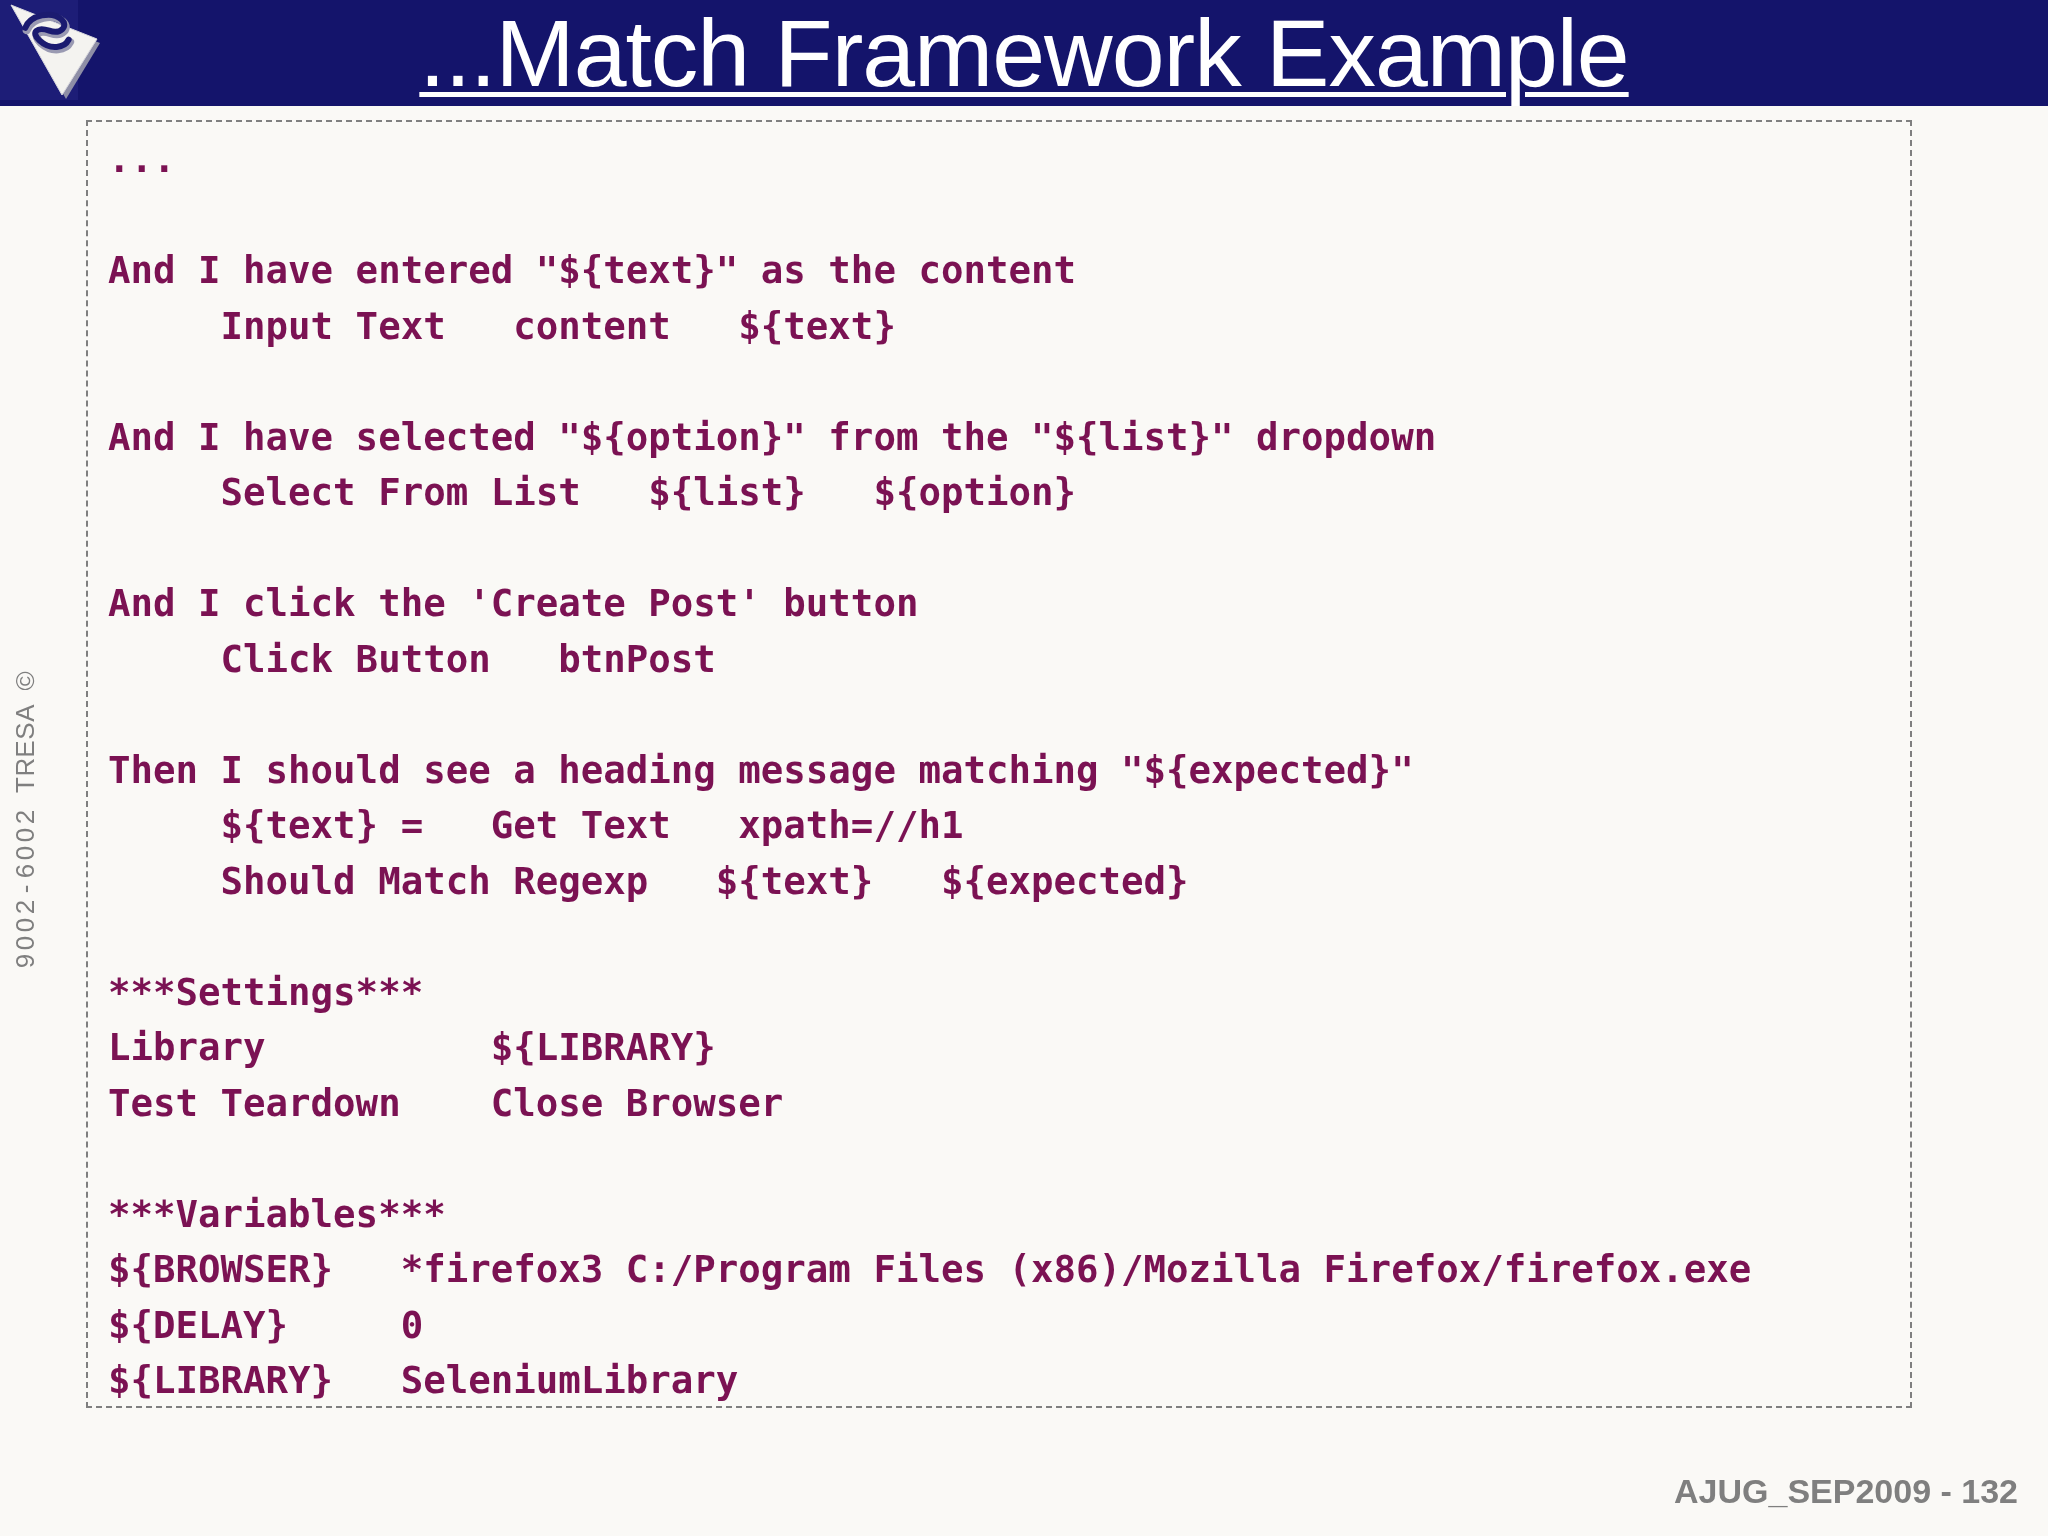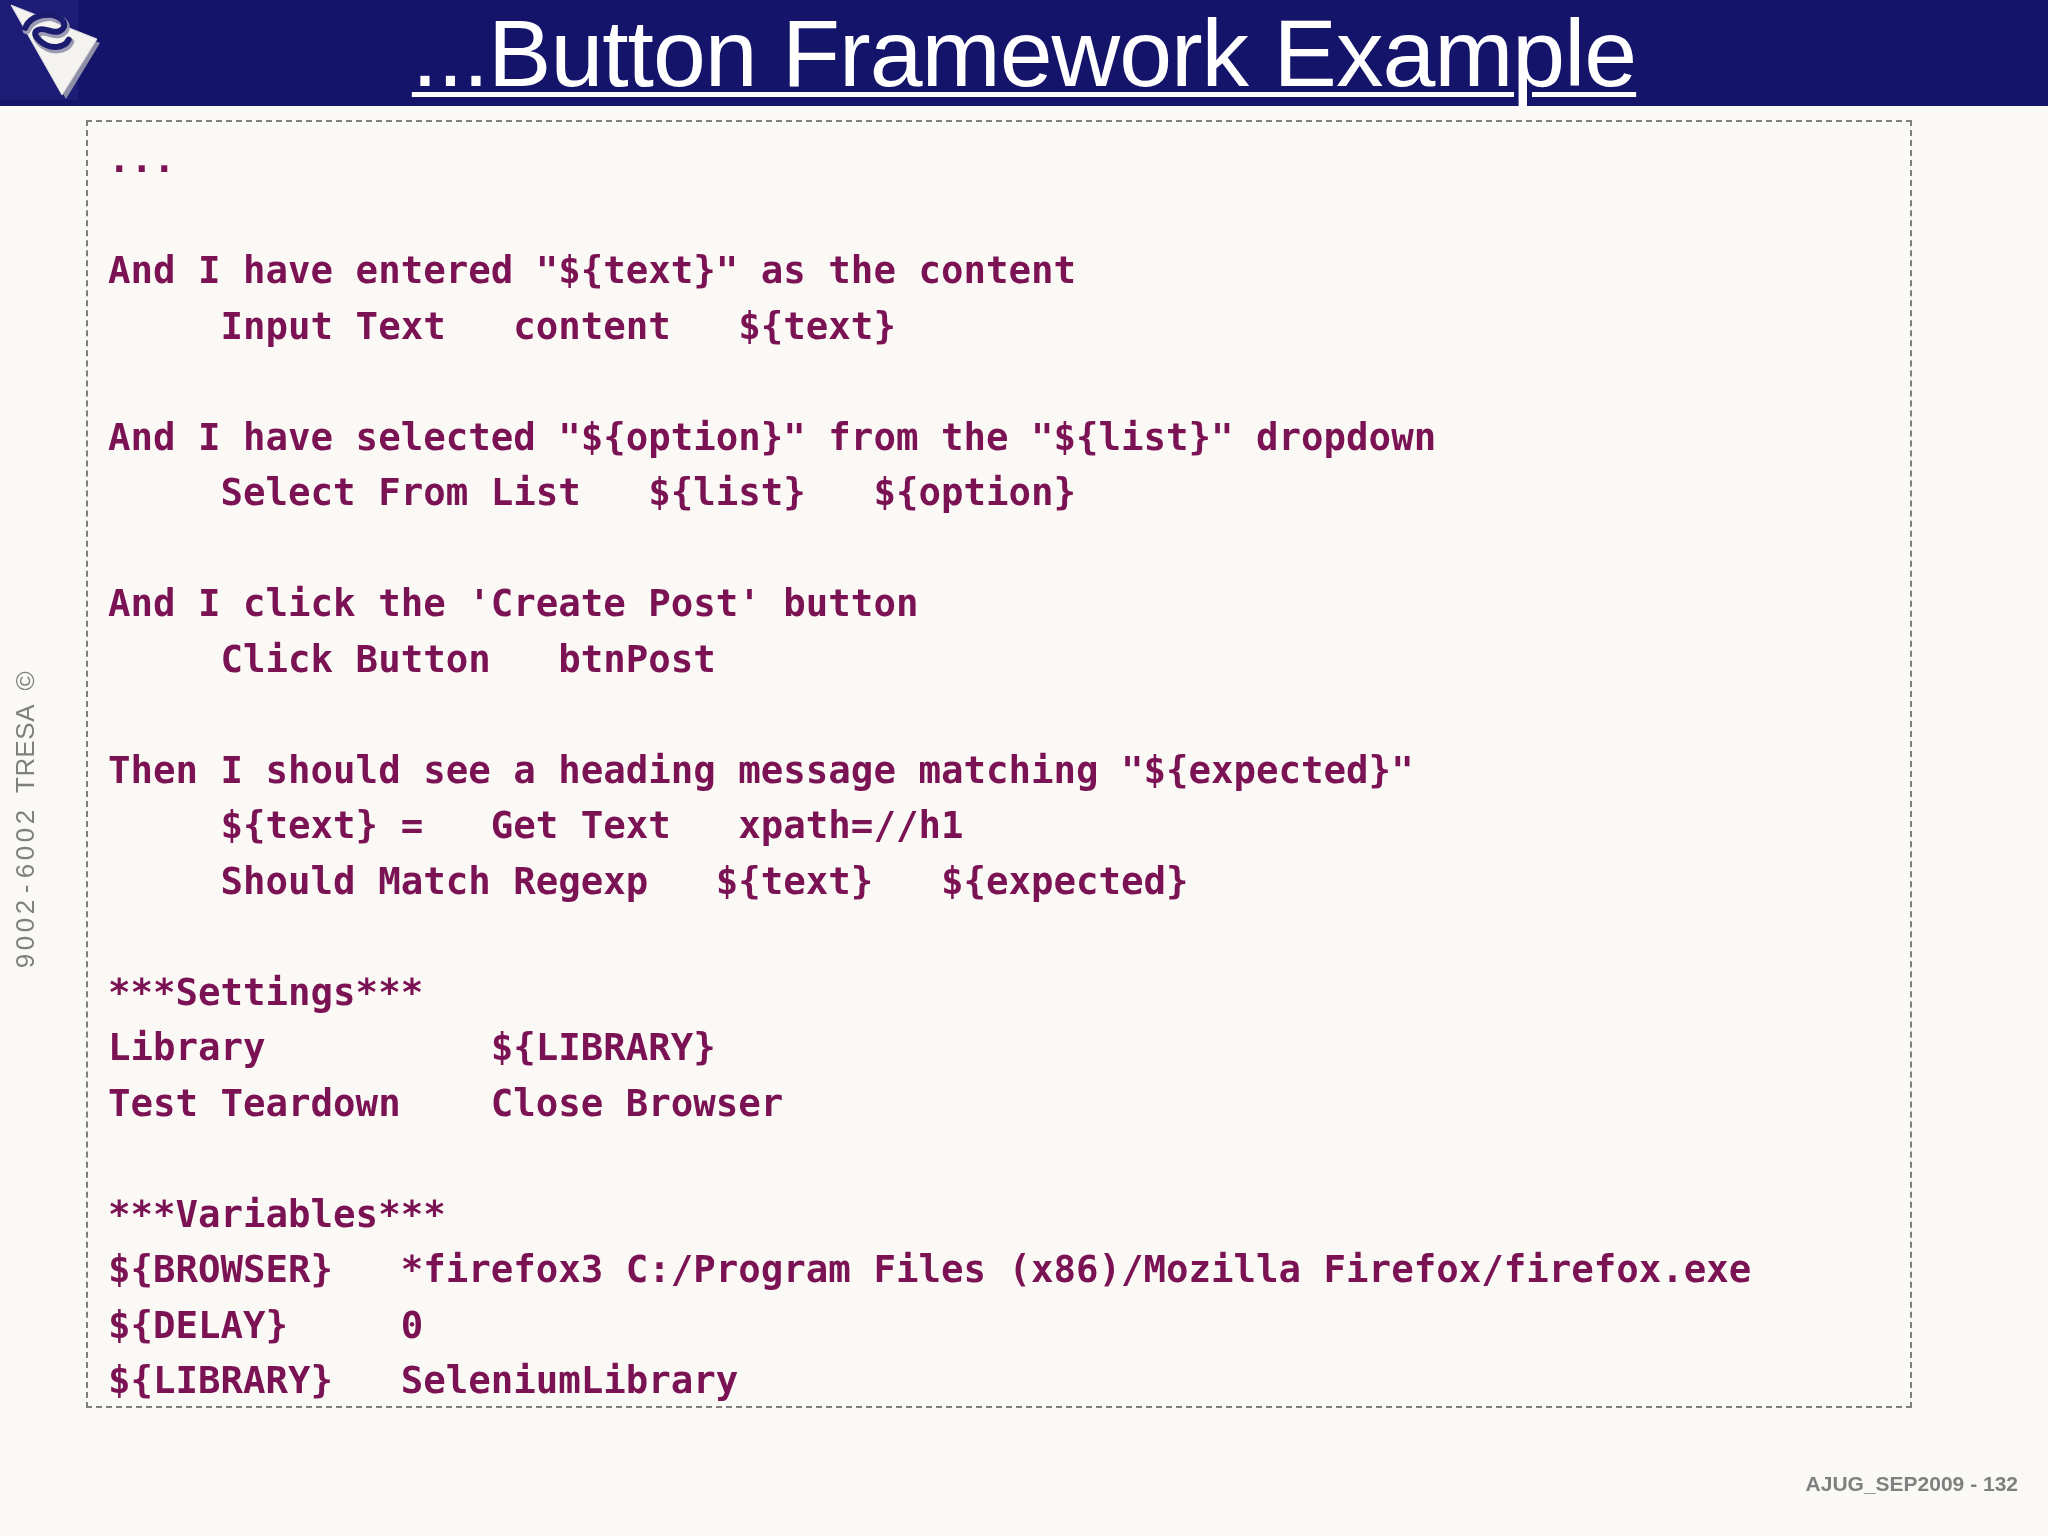--- a/index.html
+++ b/index.html
@@ -46,31 +46,31 @@
     color:var(--muted-gray,#8A8A8A);
     font-size:26px;font-family:"Liberation Sans",sans-serif;
   }
   .vch{display:block;width:34px;height:18px;line-height:18px;
        text-align:center;transform:rotate(-90deg);}
   .vsp{height:14px;}
   
   .slide-number{
     position:absolute;right:30px;top:1472px;
     color:var(--muted-gray,#7F7F7F);
-    font-size:21px;font-weight:bold;
+    font-size:34px;font-weight:bold;
     font-family:"Liberation Sans",sans-serif;
   }
 </style>
 </head>
 <body>
 
 <div class="slide">
 
   <div class="title-bar">
-    <span class="page-title">...Button Framework Example</span>
+    <span class="page-title">...Match Framework Example</span>
   </div>
 
   <svg class="logo" viewBox="0 0 110 104" width="110" height="104" aria-hidden="true">
     <rect x="0" y="0" width="110" height="104" fill="#14146B"></rect>
     <rect x="0" y="0" width="78" height="100" fill="#1D1D77"></rect>
     <polygon points="15,9 100,43 66,99" fill="#8E8EA6"></polygon>
     <polygon points="11,5 97,39 62,95" fill="#F4F3F0" stroke="#D8D8DE" stroke-width="1"></polygon>
     <g transform="rotate(14 50 36)">
       <path d="M 26 36 C 28 22, 48 13, 59 19 C 68 24, 62 34, 50 33 C 37 32, 32 39, 43 45 C 56 52, 69 46, 71 37" fill="none" stroke="#9A9AB2" stroke-width="8" stroke-linecap="round"></path>
       <path d="M 24 34 C 26 20, 46 11, 57 17 C 66 22, 60 32, 48 31 C 35 30, 30 37, 41 43 C 54 50, 67 44, 69 35" fill="none" stroke="#1B1B70" stroke-width="6" stroke-linecap="round"></path>

